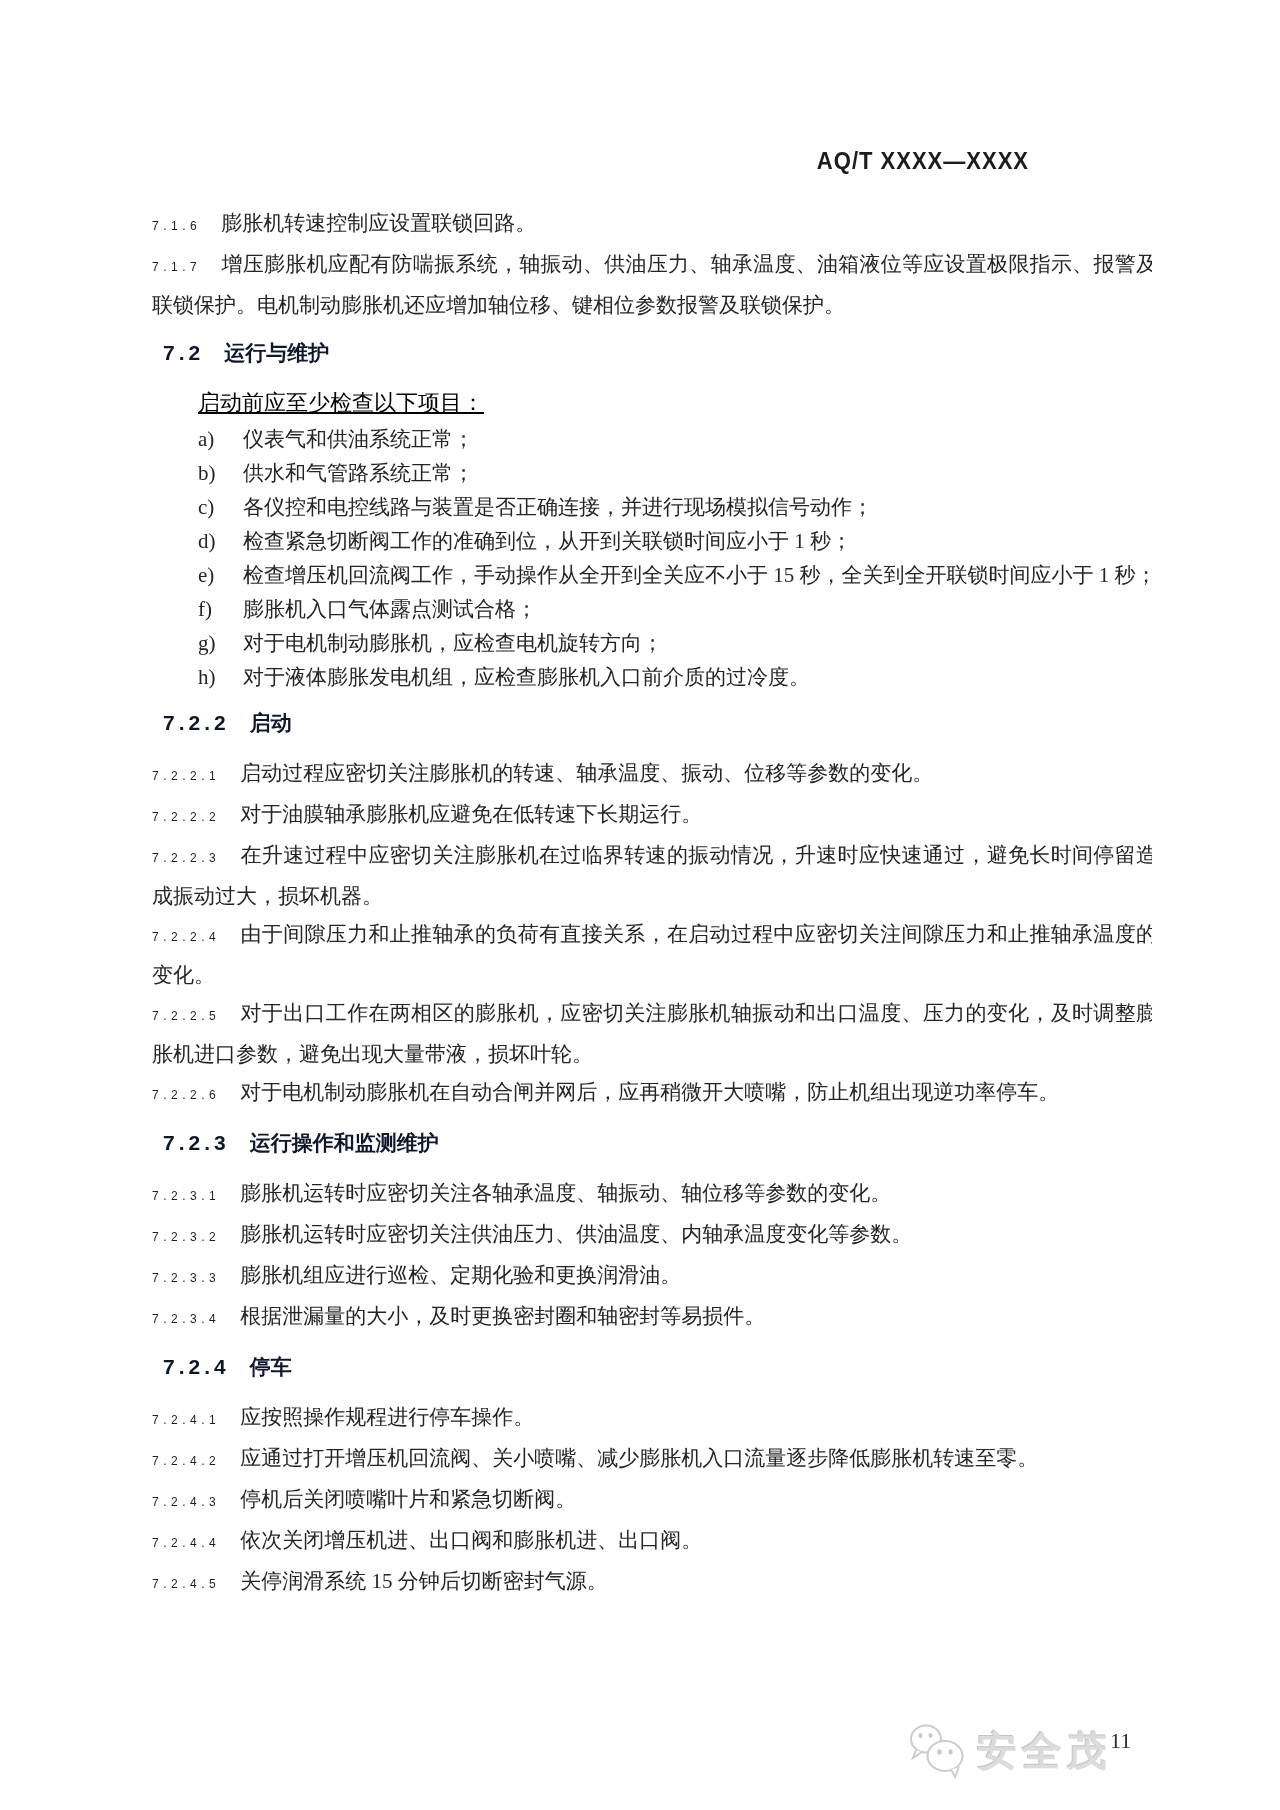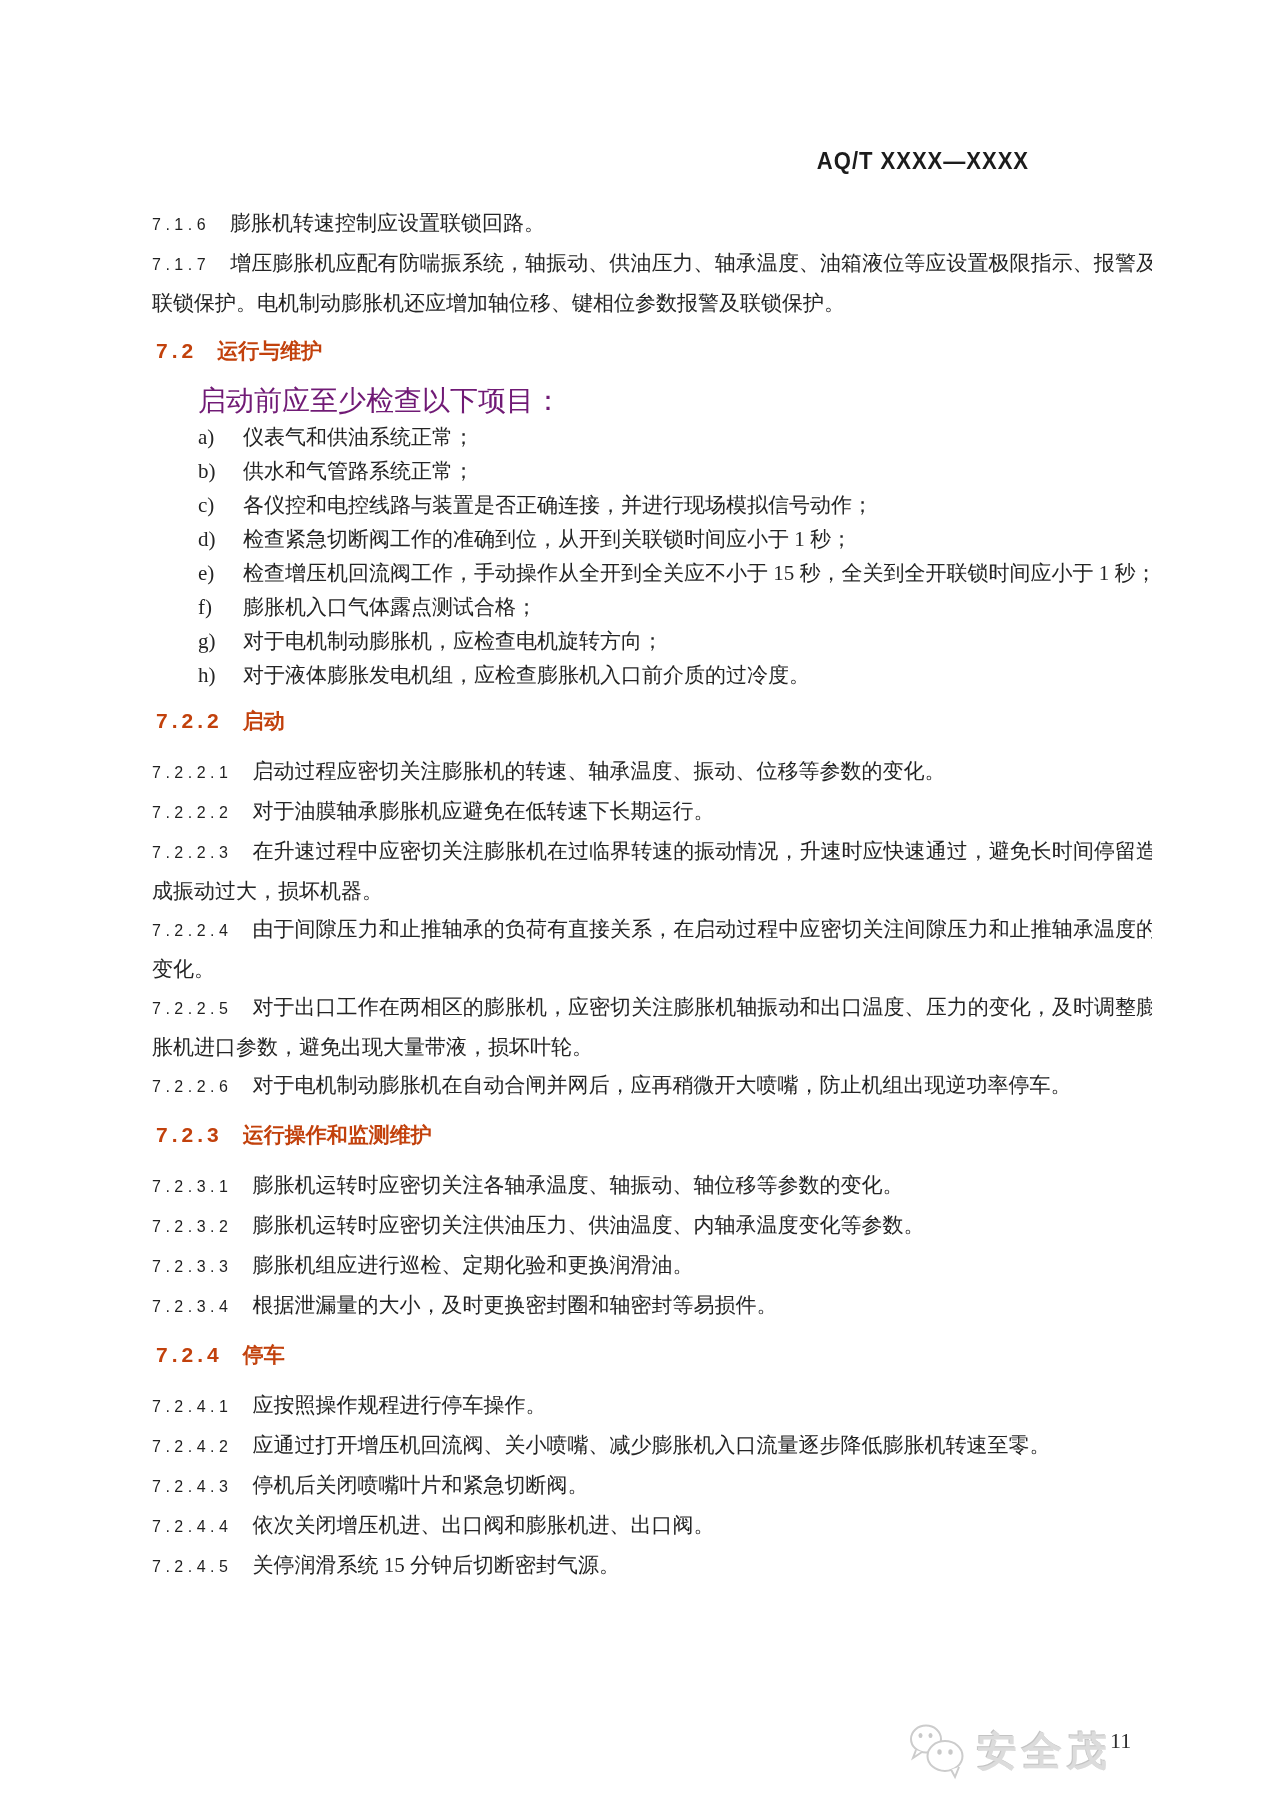--- a/index.html
+++ b/index.html
@@ -33,45 +33,46 @@
   }
   p.clause {
     margin: 0;
     font-size: 21px;
     line-height: 38px;
     text-align: justify;
     color: #242424;
   }
   p.clause .num {
     font-family: "Liberation Sans", sans-serif;
-    font-size: 16px;
+    font-size: 12px;
     letter-spacing: 4.5px;
     padding-right: 20px;
     white-space: nowrap;
     color: #1f1f1f;
   }
   h3.heading {
-    margin: 10px 0 12px 4px;
+    margin: 10px 0 12px 11px;
     font-family: "Liberation Sans", sans-serif;
     font-size: 21px;
     line-height: 38px;
     font-weight: bold;
-    color: #c2410c;
+    color: #0f172a;
   }
   h3.heading .num {
     letter-spacing: 4px;
     padding-right: 20px;
     white-space: nowrap;
   }
   p.intro {
     margin: 0;
     padding-left: 46px;
-    font-size: 28px;
+    font-size: 22px;
     line-height: 38px;
-    color: #701a75;
+    color: #000000;
+    text-decoration: underline;
   }
   .item {
     display: flex;
     padding-left: 46px;
     font-size: 21px;
     line-height: 34px;
     color: #242424;
   }
   .item .marker {
     flex: 0 0 45px;

